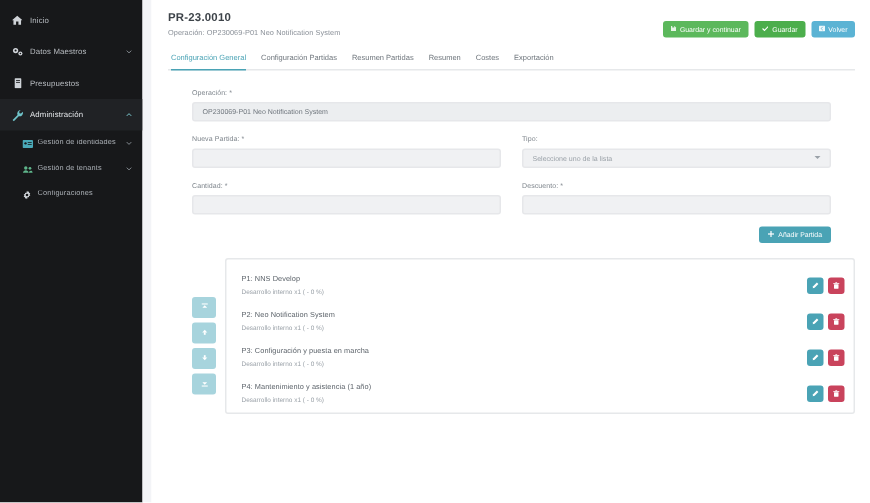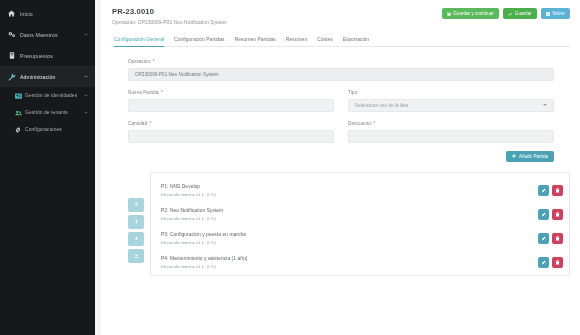--- a/index.html
+++ b/index.html
@@ -55,21 +55,21 @@
 
   
   .main {
     flex: 1; height: 335px;
     background: #ffffff;
     padding: 7px 10px 0 11px;
     overflow: hidden;
     position: relative;
   }
 
-  .topbar { display: flex; align-items: flex-start; }
+  .topbar { display: flex; align-items: flex-end; }
   .titlewrap { flex: 1; }
   .page-title {
     font-size: 7.6px; font-weight: bold; color: #3d4349;
     letter-spacing: .15px;
   }
   .page-sub {
     font-size: 4.9px; color: #8b9199; margin-top: 3.5px;
     letter-spacing: .05px;
   }
   .topbtns { display: flex; gap: 4px; padding-top: 1px; }

